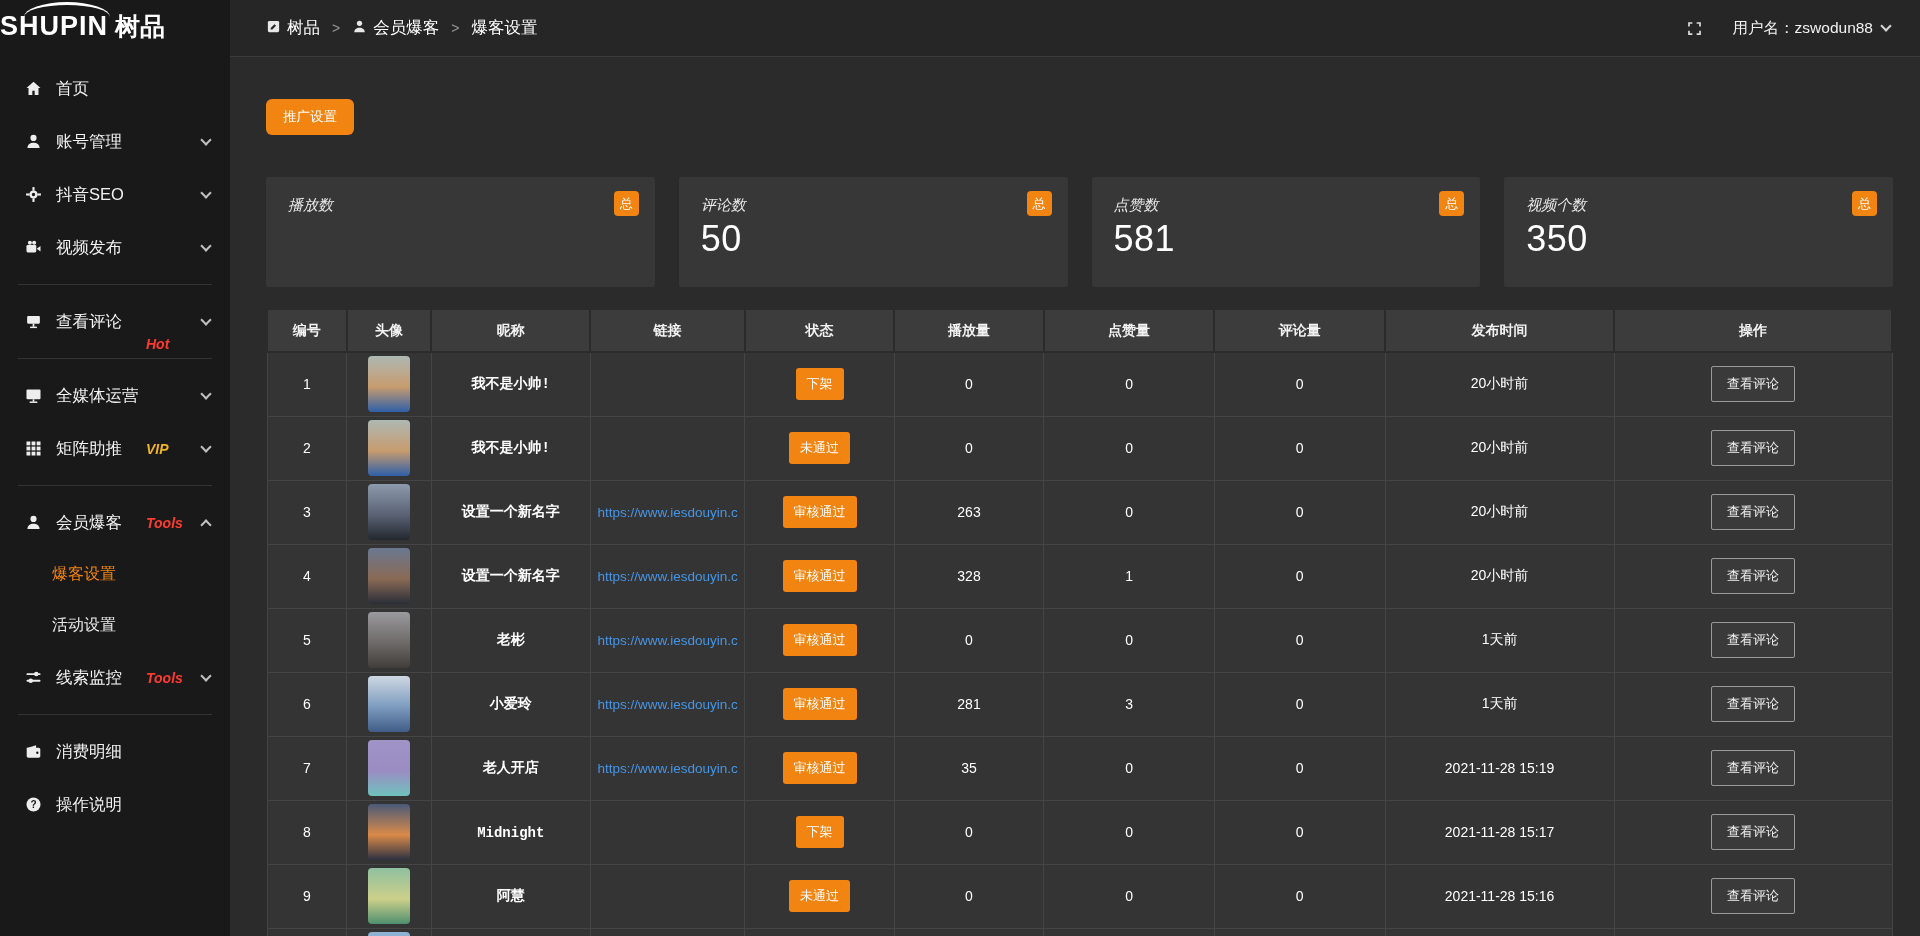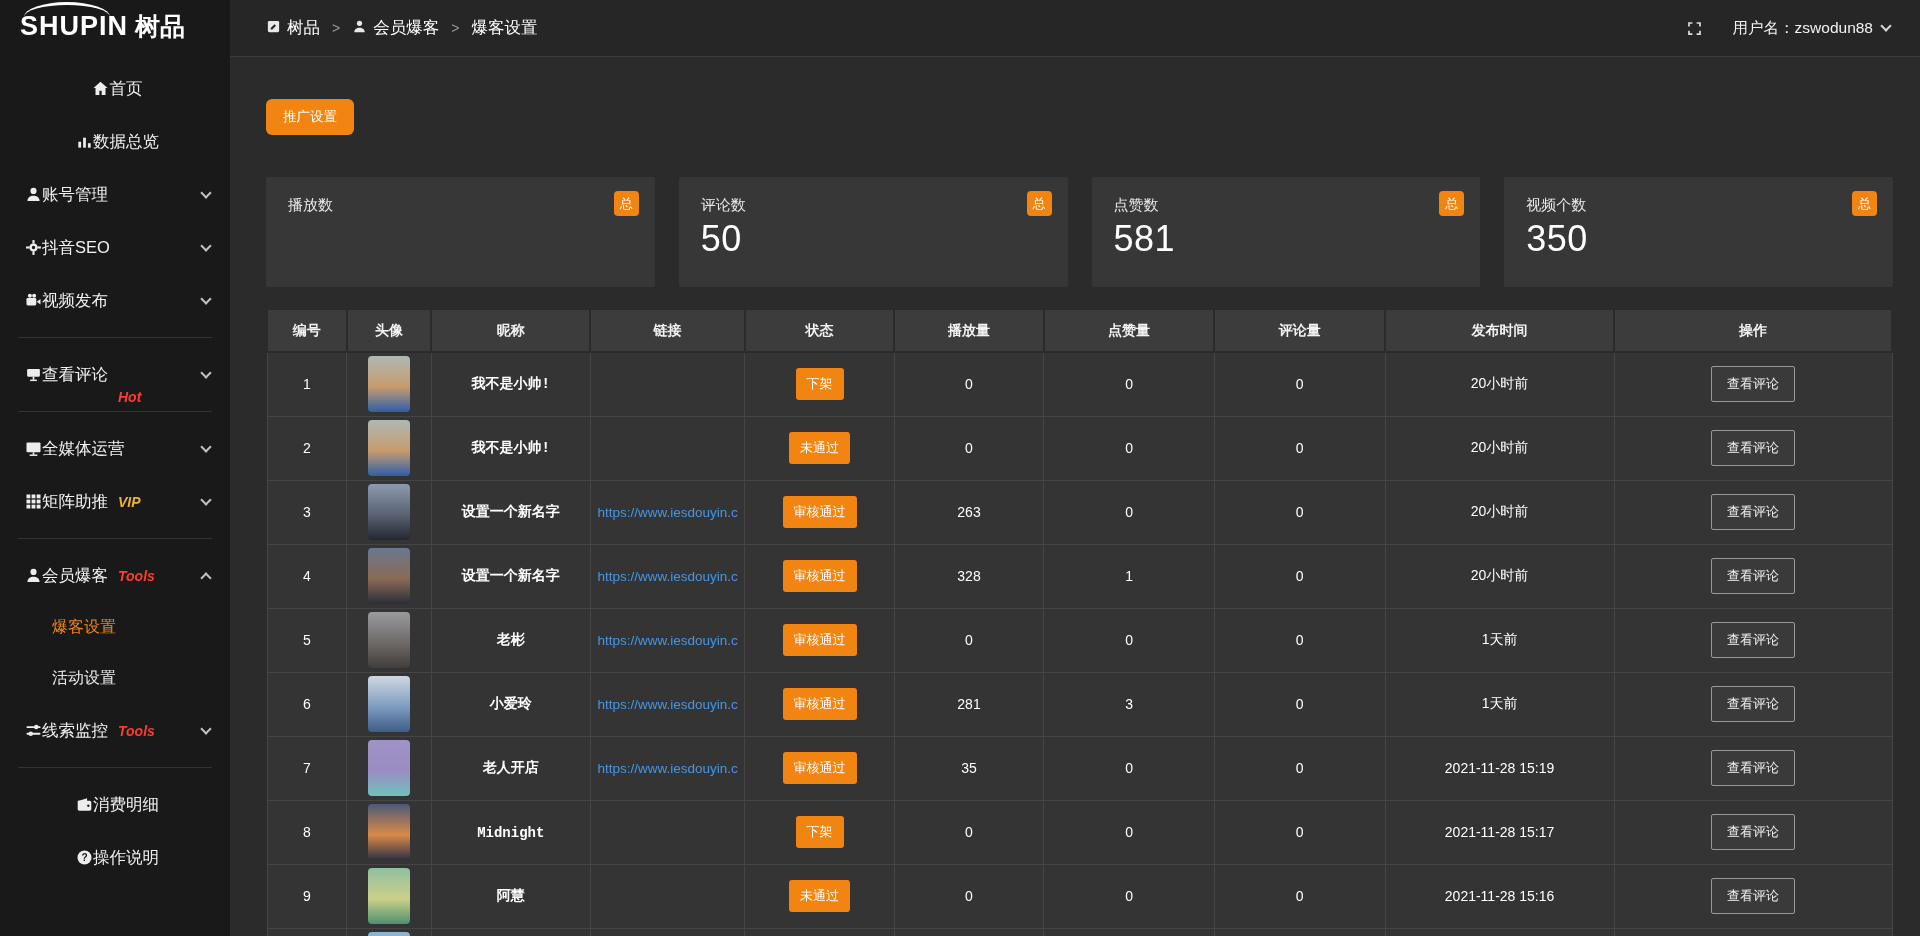--- a/index.html
+++ b/index.html
@@ -1,26 +1,26 @@
 <!DOCTYPE html>
 <html><head>
 <meta charset="utf-8">
 <style>
   * { margin:0; padding:0; box-sizing:border-box; }
   html,body { width:1920px; height:936px; overflow:hidden; }
   body { font-family:"Liberation Sans","DejaVu Sans",sans-serif; background:#2b2b2b; color:#eee; display:flex; }
 
   
   .sidebar { width:230px; min-width:230px; height:936px; background:#191919; overflow:hidden; }
-  .logo { height:52px; display:flex; align-items:center; padding-left:20px; position:relative; cursor:pointer; }
+  .logo { height:52px; display:flex; align-items:center; position:relative; cursor:pointer; }
   .logo-arc { position:absolute; left:24px; top:2px; width:86px; height:30px; border-top:3px solid #fff; border-radius:50%; }
   .logo-en { font-size:27px; font-weight:bold; color:#fff; letter-spacing:1px; }
   .logo-cn { font-size:25px; font-weight:bold; color:#fff; margin-left:7px; }
   .menu { padding-top:10px; }
-  .menu-item { height:53px; display:flex; align-items:center; padding:0 20px 0 24px; cursor:pointer;justify-content:center; }
+  .menu-item { height:53px; display:flex; align-items:center; padding:0 20px 0 24px; gap:14px; cursor:pointer; }
   .mi-icon { width:18px; height:18px; display:inline-flex; align-items:center; justify-content:center; }
   .mi-icon svg { width:17px; height:17px; fill:#ededed; }
   .mi-label { font-size:16.5px; color:#f2f2f2; }
   .mi-badge { font-size:14px; font-weight:bold; font-style:italic; margin-left:10px; }
   .chev { display:inline-block; width:8px; height:8px; border-right:2px solid #c0c0c0; border-bottom:2px solid #c0c0c0; margin-left:auto; }
   .chev.down { transform:rotate(45deg); margin-top:-4px; }
   .chev.up { transform:rotate(-135deg); margin-top:4px; }
   .sub-item { height:51px; display:flex; align-items:center; padding-left:52px; font-size:16px; color:#e8e8e8; cursor:pointer; }
   .sub-item.active { color:#f28411; }
   .menu-divider { height:1px; background:#333; margin:10px 18px; }
@@ -36,21 +36,21 @@
   .fs-icon { cursor:pointer; display:inline-flex; }
   .fs-icon svg { width:17px; height:17px; fill:#dcdcdc; }
   .user { display:flex; align-items:center; gap:9px; font-size:15.5px; color:#f2f2f2; cursor:pointer; }
   .user .chev { margin-left:0; border-color:#d5d5d5; }
 
   .content { padding:0 27px 0 36px; flex:1; overflow:hidden; }
   .promo-btn { margin-top:42px; background:#f28411; color:#fff; border:none; border-radius:6px; padding:9px 17px; font-size:13.5px; cursor:pointer; font-family:inherit; display:inline-block; }
 
   .cards { display:flex; gap:24px; margin-top:42px; }
   .card { position:relative; flex:1; height:110px; background:#373737; border-radius:2px; padding:19px 22px; }
-  .card-label { font-size:15px; color:#e9e9e9; }
+  .card-label { font-size:15px; color:#e9e9e9;font-style:italic; }
   .card-value { font-size:36px; color:#fff; margin-top:3px; letter-spacing:0.5px; }
   .card-badge { position:absolute; top:14px; right:16px; width:25px; height:25px; background:#f28411; border-radius:4px; color:#fff; font-size:13px; display:flex; align-items:center; justify-content:center; }
 
   
   .tbl-wrap { margin-top:21px; }
   table { width:100%; border-collapse:collapse; table-layout:fixed; }
   th { background:#3c3c3c; border:2px solid #2b2b2b; height:43px; font-size:14px; font-weight:bold; color:#f2f2f2; }
   td { background:#343434; border:1px solid #454545; height:64px; text-align:center; font-size:14px; color:#fff; overflow:hidden; }
   .avatar { width:42px; height:56px; border-radius:4px; margin:0 auto; }
   .nick { font-weight:bold;font-family:Liberation Mono, monospace; }
@@ -68,30 +68,20 @@
     <span class="logo-cn">树品</span>
   </div>
   <nav class="menu">
       <div class="menu-item">
         <span class="mi-icon">
           <svg viewBox="0 0 16 16" fill="#ededed">
             <path d="M8 1.6L1.4 7.6h1.9v6.6h3.6v-4.1h2.2v4.1h3.6V7.6h1.9z"></path>
           </svg>
         </span>
         <span class="mi-label">首页</span>
-      </div>
-      <div class="menu-item">
-        <span class="mi-icon">
-          <svg viewBox="0 0 16 16" fill="#ededed">
-            <rect x="2.2" y="8.2" width="2.6" height="5.6"></rect>
-            <rect x="6.7" y="4.4" width="2.6" height="9.4"></rect>
-            <rect x="11.2" y="9.6" width="2.6" height="4.2"></rect>
-          </svg>
-        </span>
-        <span class="mi-label">数据总览</span>
       </div>
       <div class="menu-item">
         <span class="mi-icon">
           <svg viewBox="0 0 16 16" fill="#ededed">
             <circle cx="8" cy="4.6" r="2.9"></circle>
             <path d="M2.3 14c0-3.3 2.6-4.9 5.7-4.9s5.7 1.6 5.7 4.9z"></path>
           </svg>
         </span>
         <span class="mi-label">账号管理</span>
         <span class="chev down"></span>

